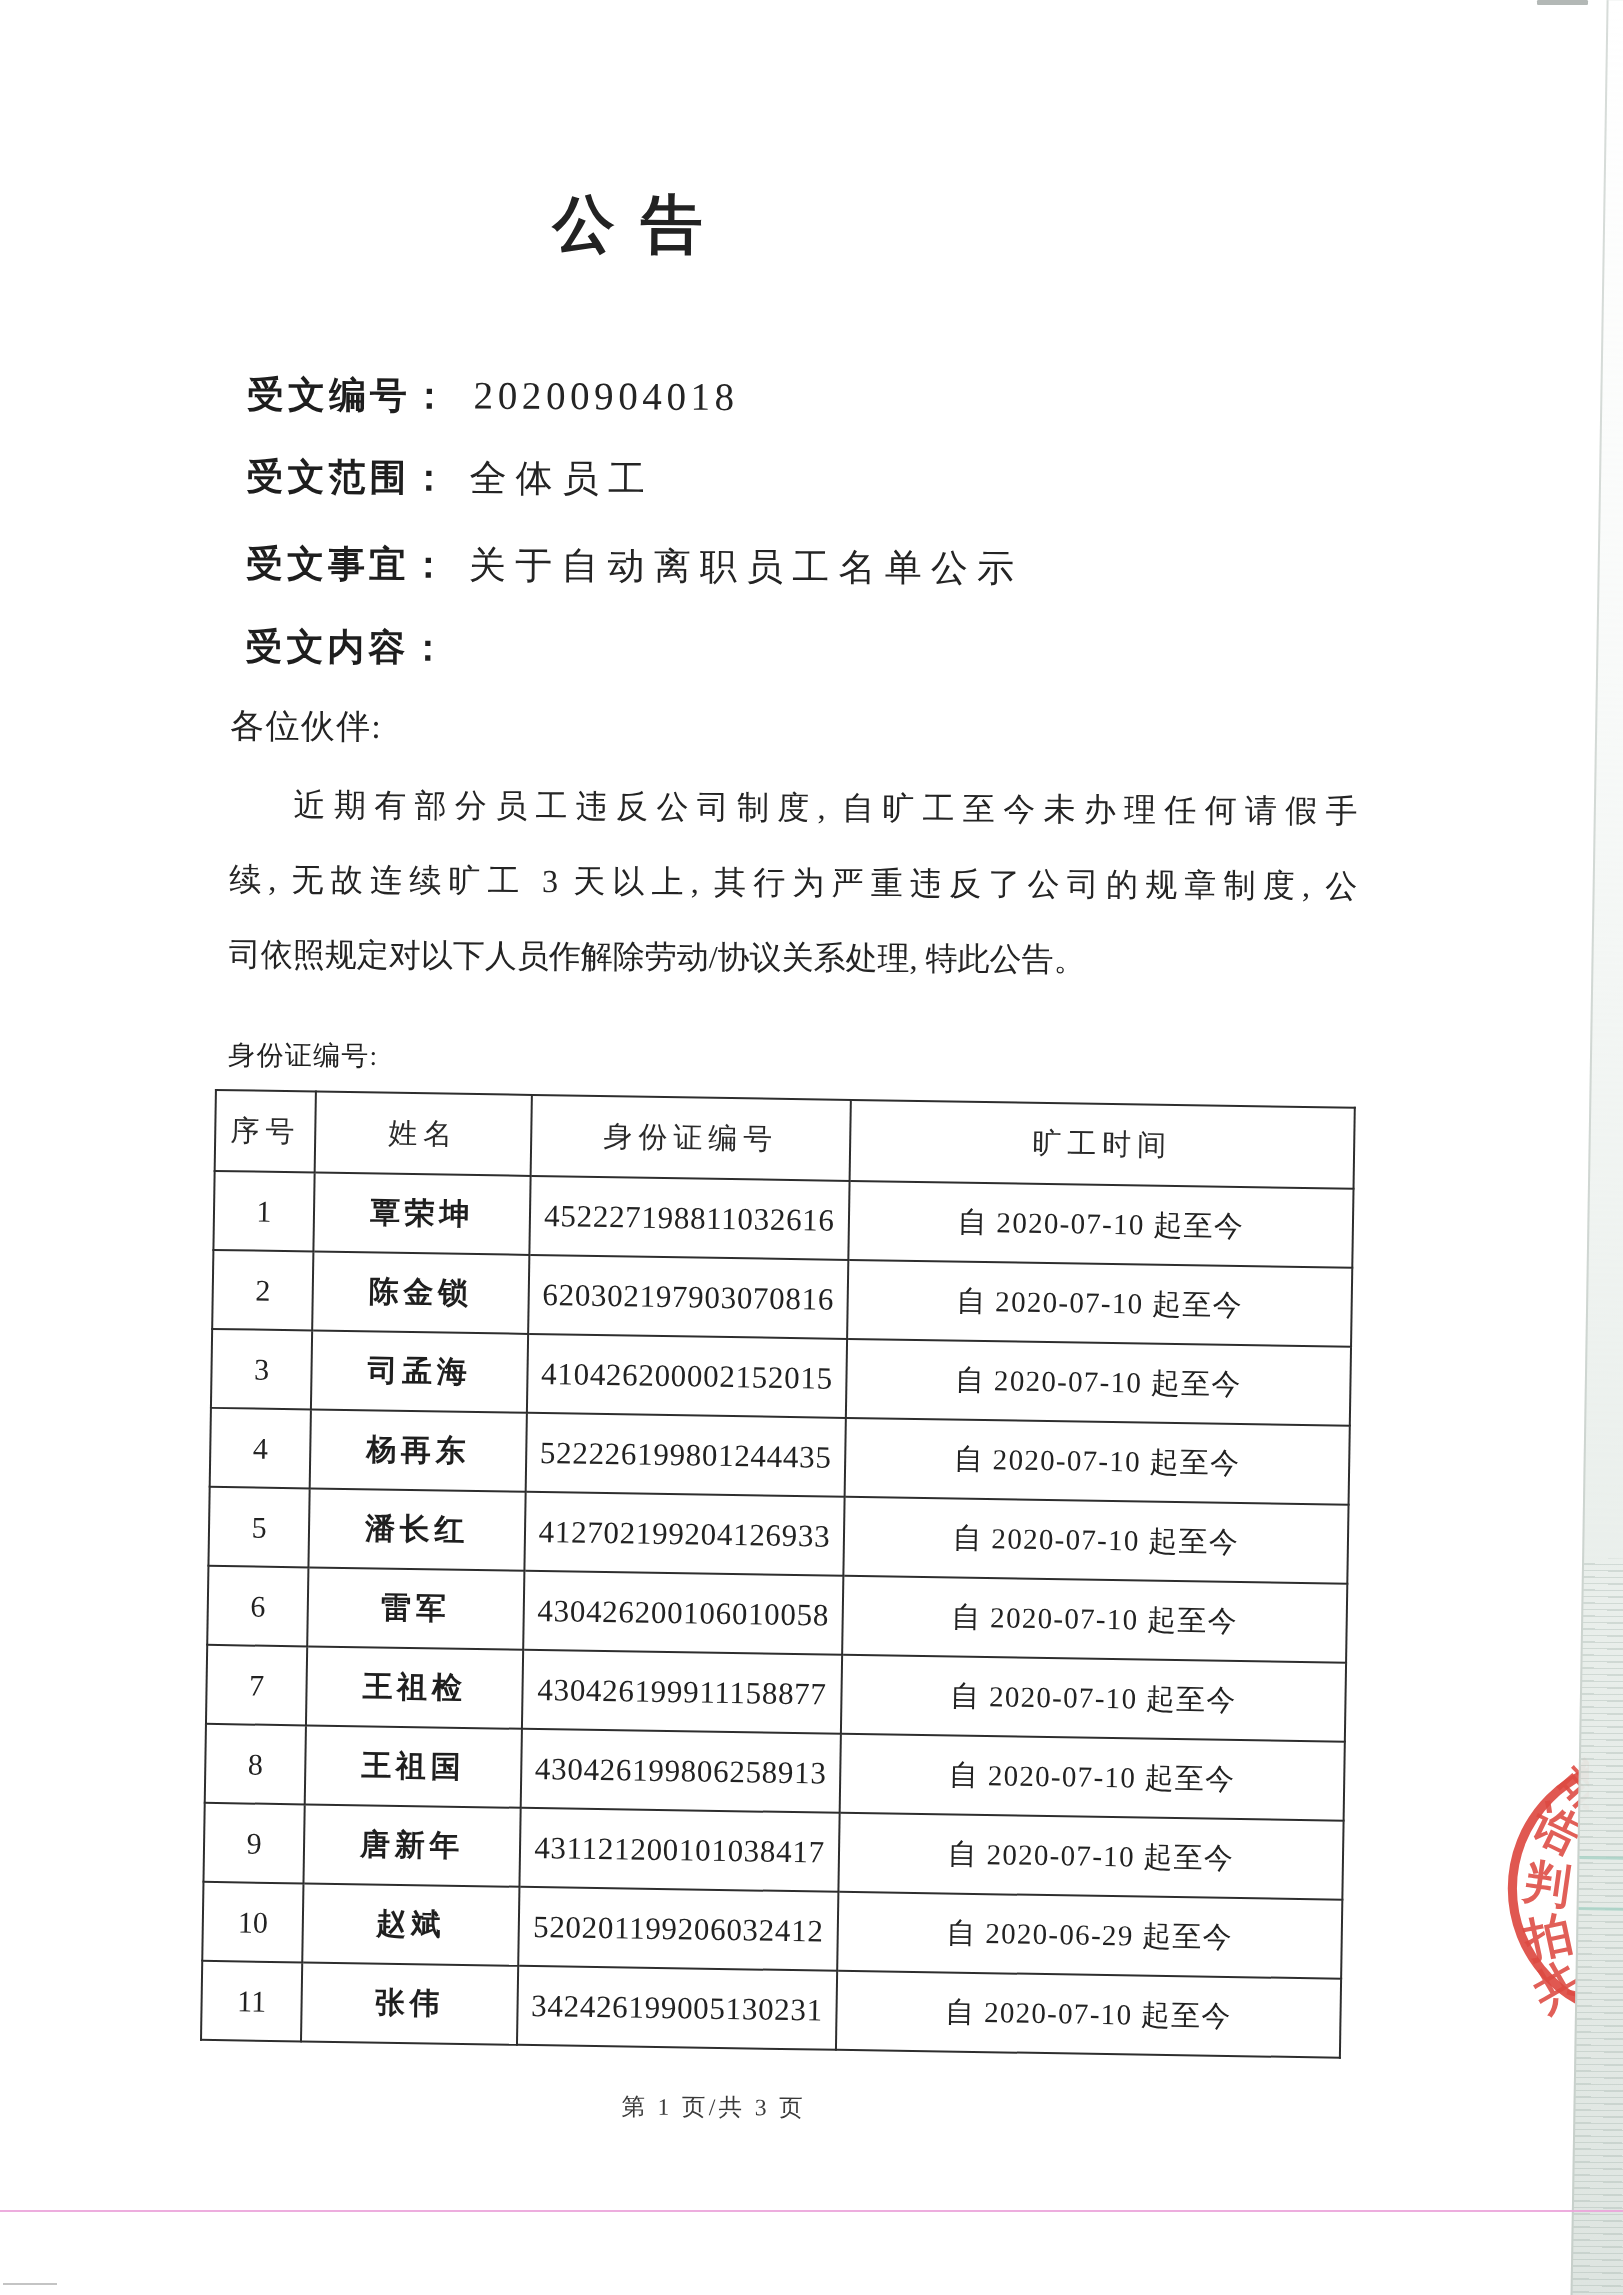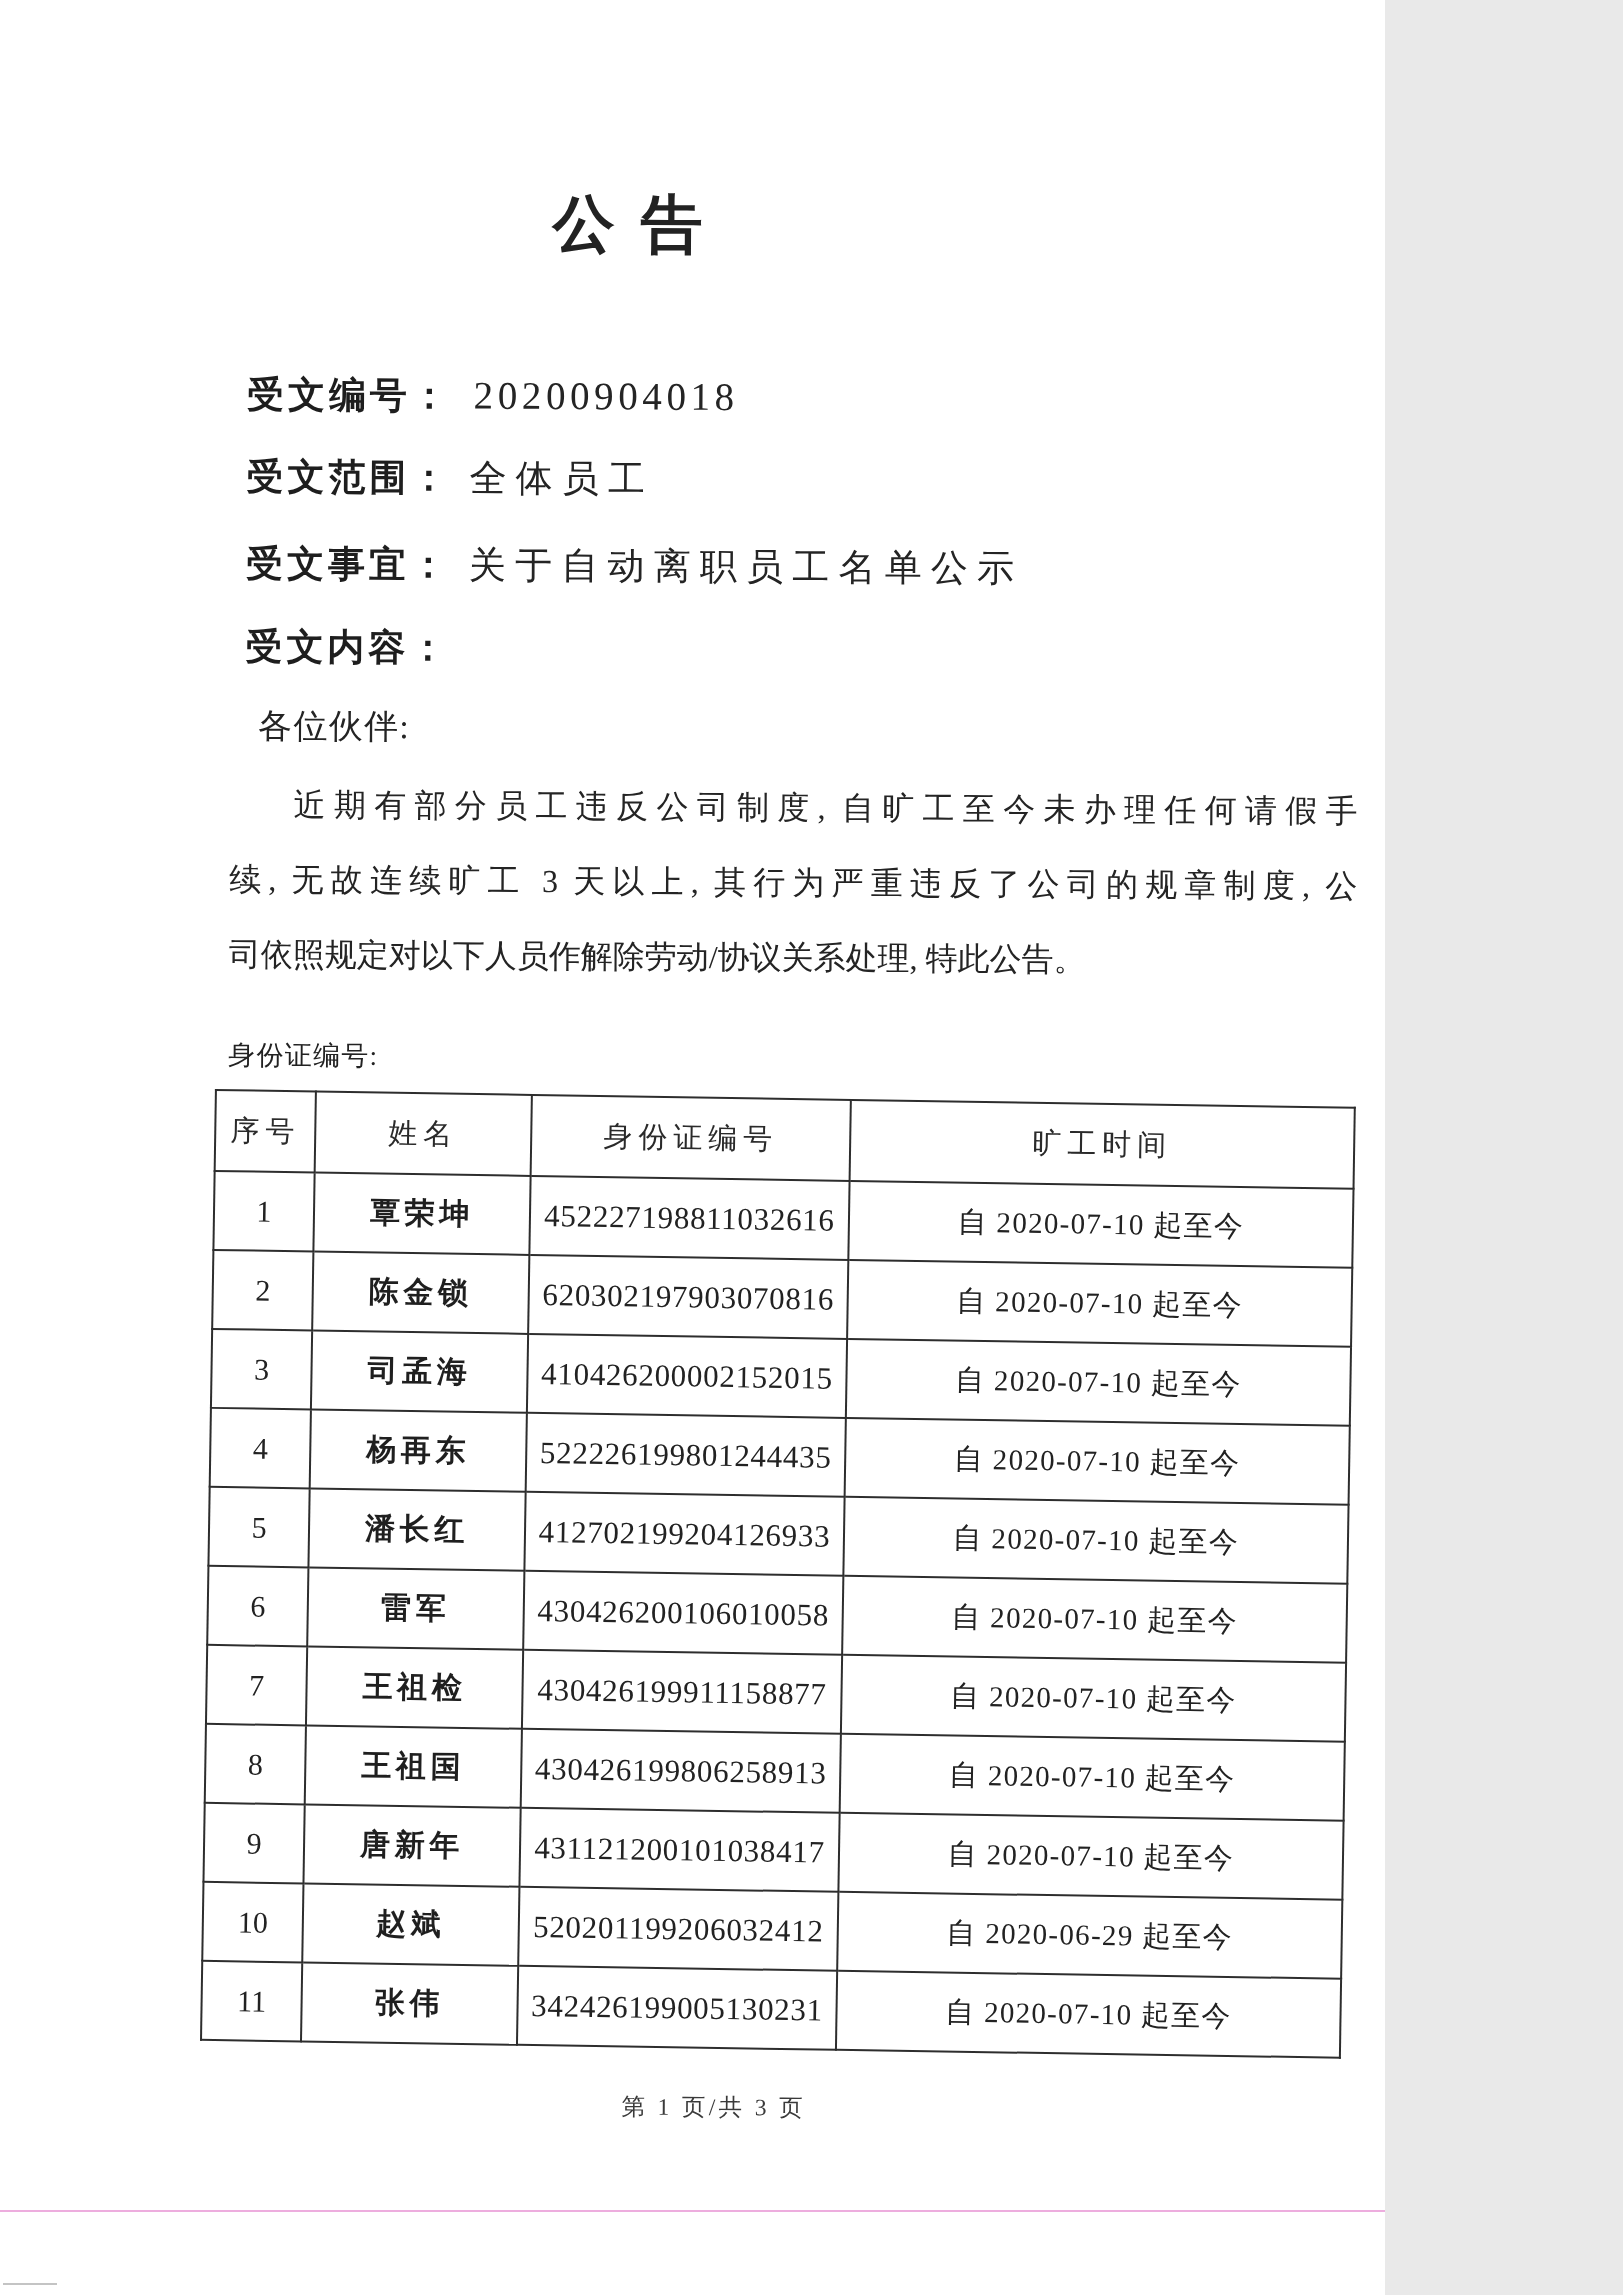--- a/index.html
+++ b/index.html
@@ -1,18 +1,18 @@
 <!DOCTYPE html>
 <html style="font-size:10.5px"><head>
 <meta charset="utf-8">
 <style>
   html,body{margin:0;padding:0;background:#e9e9e9;}
   .page{
     position:relative;
-    width:1385px;height:2295px;
+    width:1623px;height:2295px;
     background:#ffffff;
     overflow:hidden;
     font-family:"Liberation Serif","DejaVu Serif",serif;
     color:#262626;
   }
   .content{
     position:absolute;inset:0;
     transform:rotate(0.35deg);
     transform-origin:229px 1080px;
   }
@@ -20,21 +20,21 @@
     position:absolute;top:191px;left:0;width:1250px;
     margin:0;text-align:center;
     font-size:62px;font-weight:600;letter-spacing:5.2px;line-height:1;
     color:#222;
   }
   .field-row{position:absolute;left:243px;white-space:nowrap;line-height:1;}
   .field-row .f-label{font-size:37px;font-weight:700;letter-spacing:3.9px;color:#1e1e1e;}
   .field-row .f-value{font-size:37px;letter-spacing:9.2px;margin-left:18.3px;color:#242424;}
   .field-row .f-value.numeric{font-size:39px;letter-spacing:4.6px;margin-left:22px;}
   .fr0{top:374px;} .fr1{top:458px;} .fr2{top:545px;} .fr3{top:628px;}
-  .salutation{position:absolute;top:709px;left:228px;font-size:34px;letter-spacing:1.3px;line-height:1;color:#242424;margin-left:28px;}
+  .salutation{position:absolute;top:709px;left:228px;font-size:34px;letter-spacing:1.3px;line-height:1;color:#242424;}
   .para{position:absolute;top:767px;left:228px;width:1128px;}
   .body-line{
     height:75px;line-height:75px;font-size:32px;color:#242424;
     white-space:nowrap;
   }
   .body-line.justified{white-space:normal;text-align:justify;text-align-last:justify;}
   .body-line.indented{text-indent:64px;}
   .list-intro{position:absolute;top:1042px;left:228px;font-size:27px;font-weight:500;letter-spacing:1.3px;line-height:1;color:#222;}
 
   .table-wrap{

